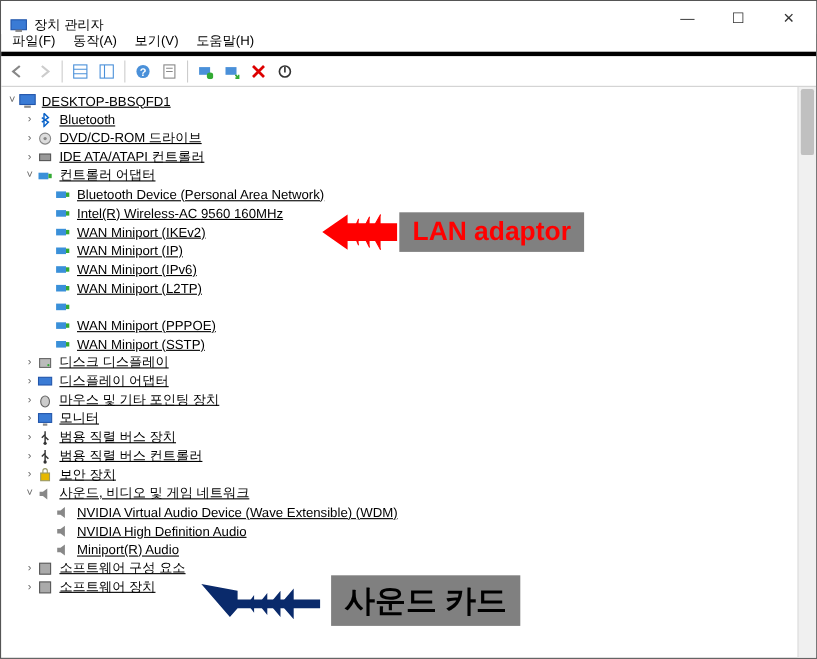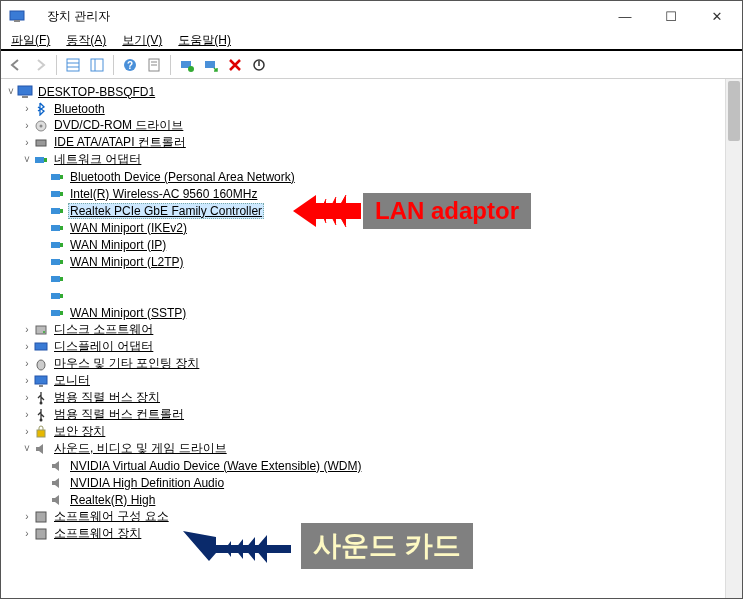--- a/index.html
+++ b/index.html
@@ -9,37 +9,35 @@
     font-size: 12px;
     background: #fff;
     width: 743px;
     height: 599px;
     overflow: hidden;
     border: 1px solid #555;
   }
   .titlebar {
     height: 30px;
     display: flex;
-    align-items: center;
+    align-items: flex-end;
     padding: 0 2px 0 8px;
     background: #fff;
-    gap: 16px;
   }
   .titlebar .app-icon { width:16px; height:16px; margin-right:6px; }
   .titlebar .title { flex:1; font-size:12px; }
   .win-btns { display:flex; }
   .win-btn { width:46px; height:30px; display:flex; align-items:center; justify-content:center; font-size:13px; color:#333; }
   .menubar {
     height: 20px;
     display:flex;
-    align-items:flex-start;
+    align-items:flex-end;
     padding: 0 6px;
     gap: 8px;
-    border-bottom: 2px solid #000000;
-    text-decoration: underline;
+    border-bottom: 4px solid #000000;
   }
   .menubar .menu-item { padding: 1px 4px; }
   .toolbar {
     height: 28px;
     display:flex;
     align-items:center;
     padding: 0 4px;
     gap: 2px;
     border-bottom: 1px solid #d0d0d0;
   }
@@ -81,21 +79,21 @@
     pointer-events:none;
   }
   .anno-box {
     background:#808080;
     padding:4px 12px;
     font-weight:bold;
     font-size:24px;
     font-family: Arial, sans-serif;
   }
   .anno-red { color:#ff0000; }
-  .anno-navy { color:#fef9c3; }
+  .anno-navy { color:#000000; }
   .scrollbar {
     position:absolute; right:0; top:0; bottom:0; width:17px;
     background:#f0f0f0; border-left:1px solid #ddd;
   }
   .scrollbar .thumb {
     position:absolute; left:2px; right:2px; top:2px; height:60px;
     background:#c0c0c0; border-radius:2px;
   }
 </style>
 </head>
@@ -238,21 +236,21 @@
 
   <div class="row">
     <span class="indent" style="width:20px"></span>
       <span class="twisty">˅</span>
     <span class="icon">
         <svg width="14" height="14">
           <rect x="1" y="4" width="9" height="6" fill="#3a90d9"></rect>
           <rect x="10" y="5" width="3" height="4" fill="#3a3"></rect>
         </svg>
       </span>
-    <span class="label">네트워크 어댑터</span>
+    <span class="label">컨트롤러 어댑터</span>
   </div>
 
   <div class="row">
     <span class="indent" style="width:48px"></span>
     <span class="icon">
         <svg width="14" height="14">
           <rect x="1" y="4" width="9" height="6" fill="#3a90d9"></rect>
           <rect x="10" y="5" width="3" height="4" fill="#3a3"></rect>
         </svg>
       </span>
@@ -269,69 +267,70 @@
     <span class="label">Intel(R) Wireless-AC 9560 160MHz</span>
   </div>
   <div class="row">
     <span class="indent" style="width:48px"></span>
     <span class="icon">
         <svg width="14" height="14">
           <rect x="1" y="4" width="9" height="6" fill="#3a90d9"></rect>
           <rect x="10" y="5" width="3" height="4" fill="#3a3"></rect>
         </svg>
       </span>
-    <span class="label selected">Realtek PCIe GbE Family Controller</span>
-  </div>
-  <div class="row">
-    <span class="indent" style="width:48px"></span>
-    <span class="icon">
-        <svg width="14" height="14">
-          <rect x="1" y="4" width="9" height="6" fill="#3a90d9"></rect>
-          <rect x="10" y="5" width="3" height="4" fill="#3a3"></rect>
-        </svg>
-      </span>
     <span class="label">WAN Miniport (IKEv2)</span>
   </div>
   <div class="row">
     <span class="indent" style="width:48px"></span>
     <span class="icon">
         <svg width="14" height="14">
           <rect x="1" y="4" width="9" height="6" fill="#3a90d9"></rect>
           <rect x="10" y="5" width="3" height="4" fill="#3a3"></rect>
         </svg>
       </span>
     <span class="label">WAN Miniport (IP)</span>
   </div>
   <div class="row">
     <span class="indent" style="width:48px"></span>
     <span class="icon">
         <svg width="14" height="14">
           <rect x="1" y="4" width="9" height="6" fill="#3a90d9"></rect>
           <rect x="10" y="5" width="3" height="4" fill="#3a3"></rect>
         </svg>
       </span>
+    <span class="label">WAN Miniport (IPv6)</span>
+  </div>
+  <div class="row">
+    <span class="indent" style="width:48px"></span>
+    <span class="icon">
+        <svg width="14" height="14">
+          <rect x="1" y="4" width="9" height="6" fill="#3a90d9"></rect>
+          <rect x="10" y="5" width="3" height="4" fill="#3a3"></rect>
+        </svg>
+      </span>
     <span class="label">WAN Miniport (L2TP)</span>
   </div>
   <div class="row">
     <span class="indent" style="width:48px"></span>
     <span class="icon">
         <svg width="14" height="14">
           <rect x="1" y="4" width="9" height="6" fill="#3a90d9"></rect>
           <rect x="10" y="5" width="3" height="4" fill="#3a3"></rect>
         </svg>
       </span>
   </div>
   <div class="row">
     <span class="indent" style="width:48px"></span>
     <span class="icon">
         <svg width="14" height="14">
           <rect x="1" y="4" width="9" height="6" fill="#3a90d9"></rect>
           <rect x="10" y="5" width="3" height="4" fill="#3a3"></rect>
         </svg>
       </span>
+    <span class="label">WAN Miniport (PPPOE)</span>
   </div>
   <div class="row">
     <span class="indent" style="width:48px"></span>
     <span class="icon">
         <svg width="14" height="14">
           <rect x="1" y="4" width="9" height="6" fill="#3a90d9"></rect>
           <rect x="10" y="5" width="3" height="4" fill="#3a3"></rect>
         </svg>
       </span>
     <span class="label">WAN Miniport (SSTP)</span>
@@ -339,21 +338,21 @@
 
   <div class="row">
     <span class="indent" style="width:20px"></span>
       <span class="twisty">›</span>
     <span class="icon">
         <svg width="14" height="14">
           <rect x="2" y="3" width="10" height="8" fill="#bbb" stroke="#666"></rect>
           <circle cx="10" cy="9" r="1" fill="#3a3"></circle>
         </svg>
       </span>
-    <span class="label">디스크 소프트웨어</span>
+    <span class="label">디스크 디스플레이</span>
   </div>
   <div class="row">
     <span class="indent" style="width:20px"></span>
       <span class="twisty">›</span>
     <span class="icon">
         <svg width="14" height="14">
           <rect x="1" y="3" width="12" height="7" fill="#3a7bd5" stroke="#2255aa"></rect>
         </svg>
       </span>
     <span class="label">디스플레이 어댑터</span>
@@ -414,21 +413,21 @@
   </div>
 
   <div class="row">
     <span class="indent" style="width:20px"></span>
       <span class="twisty">˅</span>
     <span class="icon">
         <svg width="14" height="14">
           <path d="M2 5 L5 5 L9 2 L9 12 L5 9 L2 9 Z" fill="#888"></path>
         </svg>
       </span>
-    <span class="label">사운드, 비디오 및 게임 드라이브</span>
+    <span class="label">사운드, 비디오 및 게임 네트워크</span>
   </div>
   <div class="row">
     <span class="indent" style="width:48px"></span>
     <span class="icon">
         <svg width="14" height="14">
           <path d="M2 5 L5 5 L9 2 L9 12 L5 9 L2 9 Z" fill="#888"></path>
         </svg>
       </span>
     <span class="label">NVIDIA Virtual Audio Device (Wave Extensible) (WDM)</span>
   </div>
@@ -441,21 +440,21 @@
       </span>
     <span class="label">NVIDIA High Definition Audio</span>
   </div>
   <div class="row">
     <span class="indent" style="width:48px"></span>
     <span class="icon">
         <svg width="14" height="14">
           <path d="M2 5 L5 5 L9 2 L9 12 L5 9 L2 9 Z" fill="#888"></path>
         </svg>
       </span>
-    <span class="label">Realtek(R) High</span>
+    <span class="label">Miniport(R) Audio</span>
   </div>
 
   <div class="row">
     <span class="indent" style="width:20px"></span>
       <span class="twisty">›</span>
     <span class="icon">
         <svg width="14" height="14">
           <rect x="2" y="2" width="10" height="10" fill="#aaa" stroke="#555"></rect>
         </svg>
       </span>

